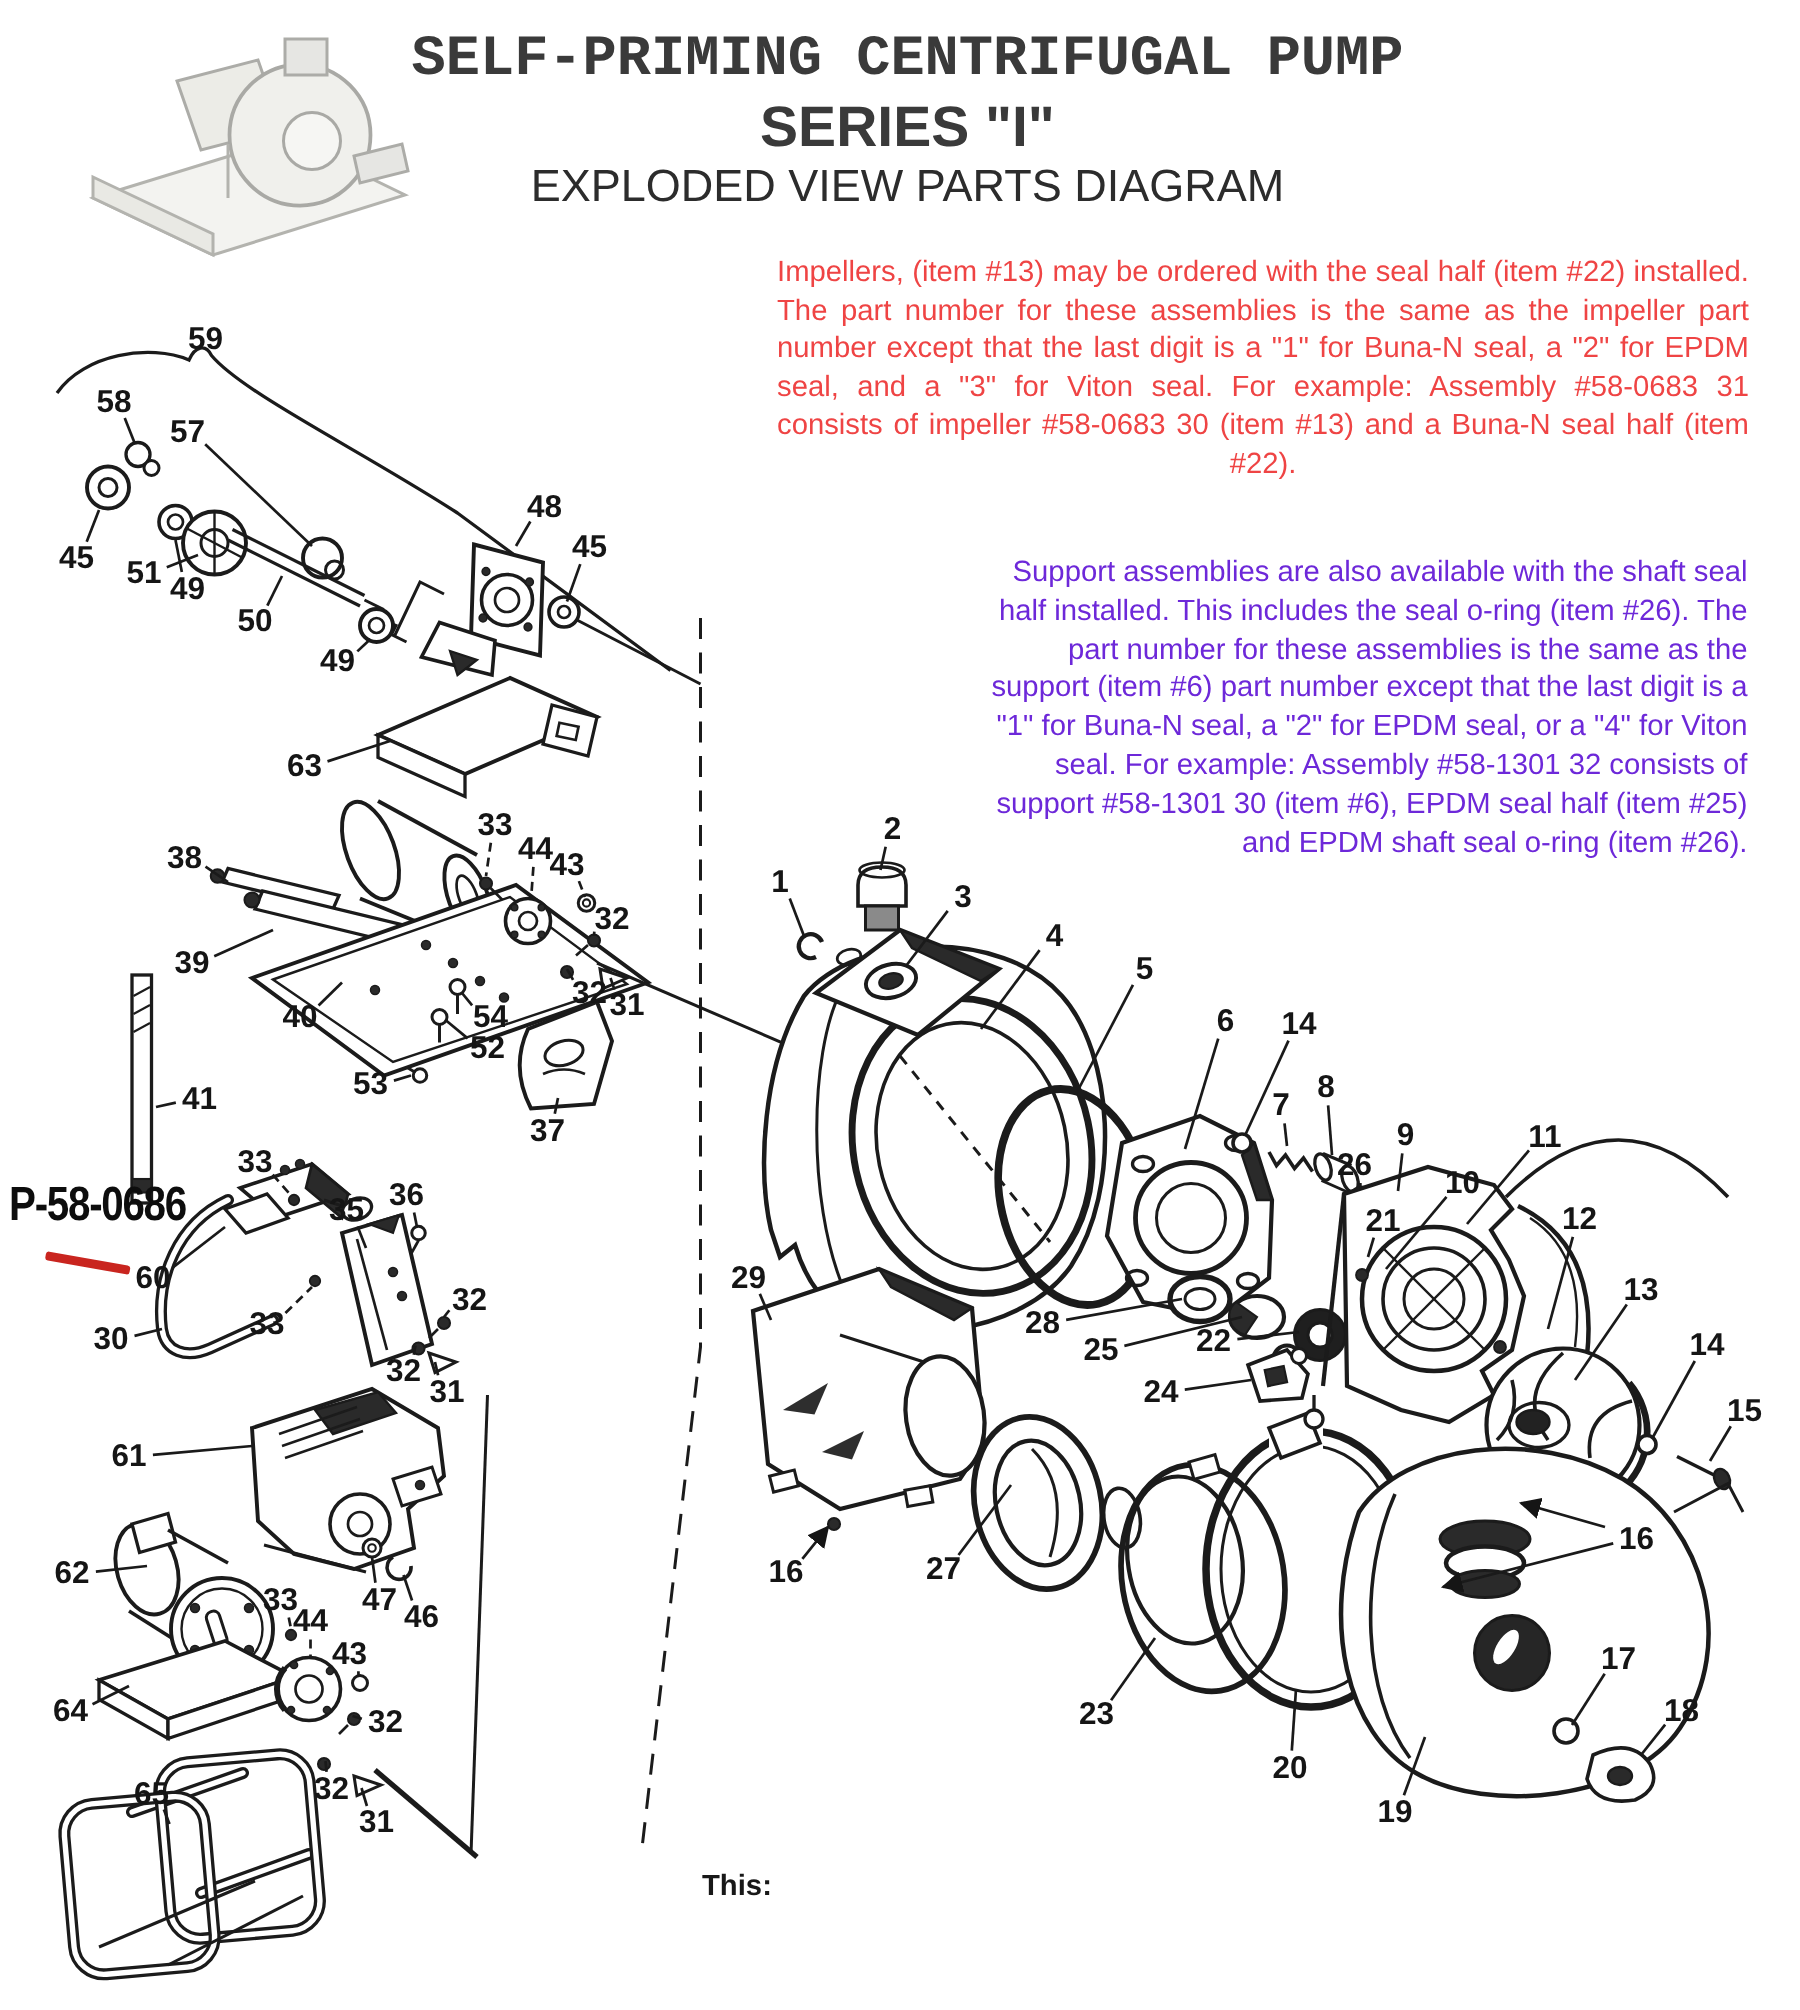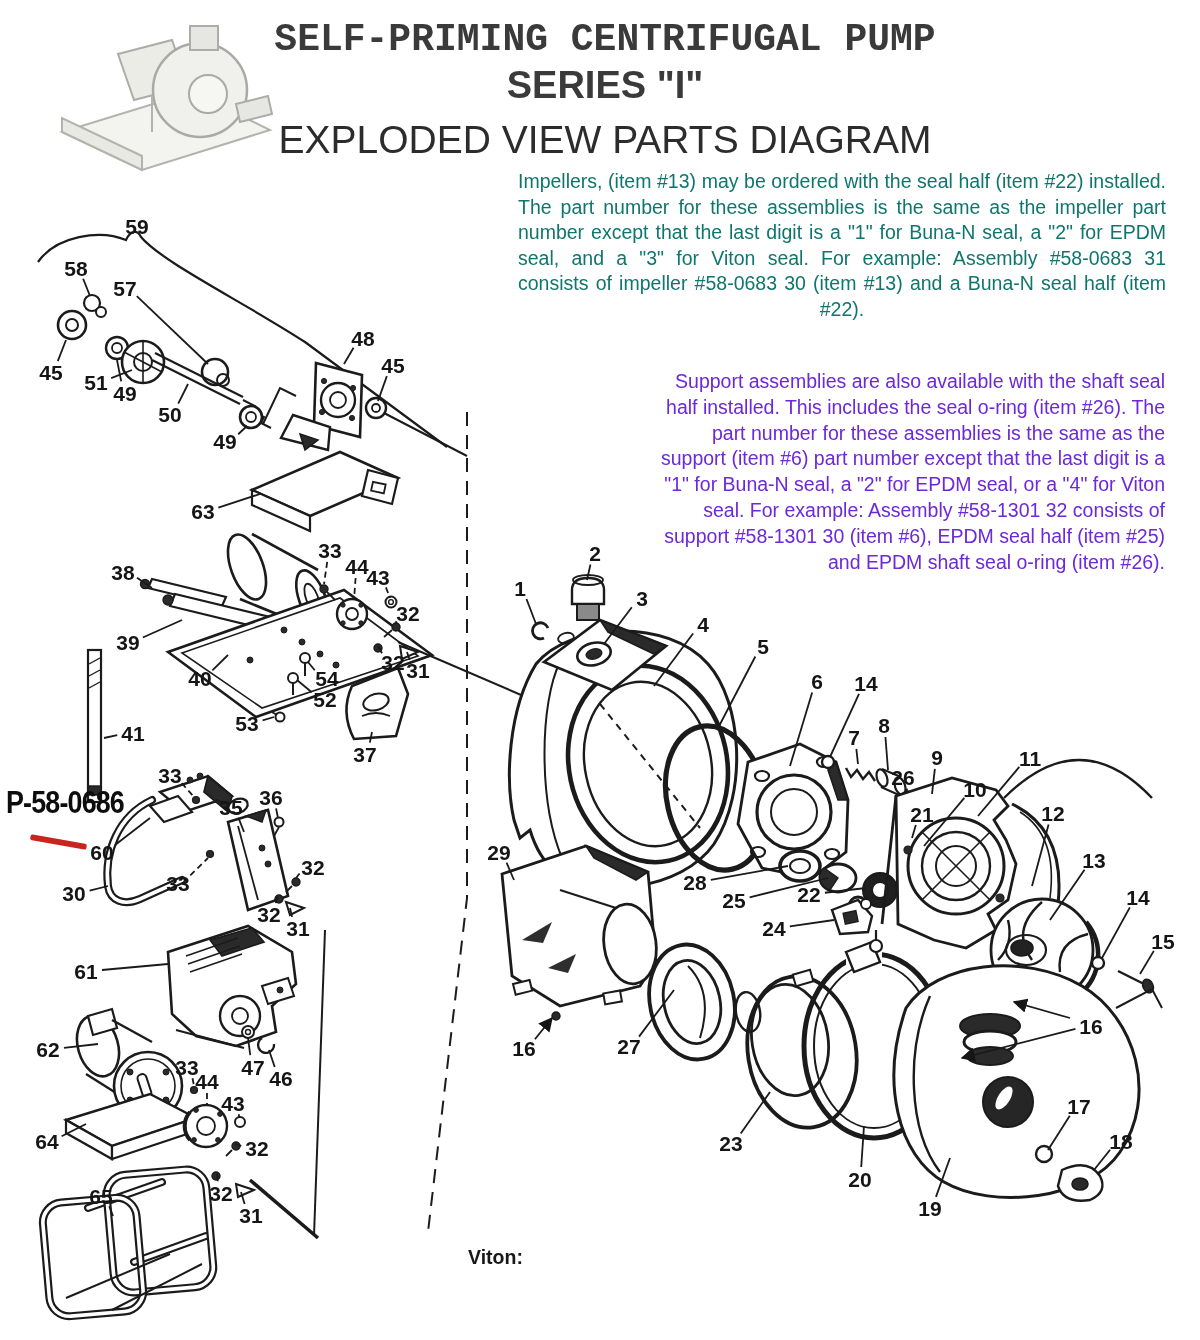--- a/index.html
+++ b/index.html
@@ -3,26 +3,26 @@
 <meta charset="utf-8">
 <style>
   html,body{margin:0;padding:0;background:#fff;}
   .page{position:relative;width:1200px;height:1340px;background:#fff;overflow:hidden;
         font-family:"Liberation Sans",sans-serif;color:#1a1a1a;}
   #diagram-svg{position:absolute;left:0;top:0;width:1200px;height:1340px;}
   .title1{position:absolute;left:240px;top:18px;width:730px;text-align:center;
           font-size:38px;font-weight:700;color:#3a3a3a;letter-spacing:0;font-family:Liberation Mono, monospace;}
   .title2{position:absolute;left:240px;top:64px;width:730px;text-align:center;
           font-size:38px;font-weight:700;color:#3a3a3a;}
-  .subtitle{position:absolute;left:240px;top:118px;width:730px;text-align:center;
-          font-size:39px;font-weight:400;color:#2c2c2c;}
+  .subtitle{position:absolute;left:240px;top:108px;width:730px;text-align:center;
+          font-size:30px;font-weight:400;color:#2c2c2c;}
   .docref{position:absolute;left:1038px;top:18px;width:136px;text-align:center;
           font-size:15px;line-height:19px;color:#2a2a2a;}
   .para1{position:absolute;left:518px;top:169px;width:648px;font-size:19.5px;line-height:25.6px;
-         text-align:justify;text-align-last:center;color:#0f766e;}
+         text-align:justify;text-align-last:center;color:#ef4444;}
   .para2{position:absolute;left:643px;top:345px;width:522px;font-size:19.5px;line-height:25.8px;
          text-align:right;color:#6d28d9;margin-top:24px;}
   .partnum{position:absolute;left:6px;top:784px;font-size:32px;font-weight:700;color:#0d0d0d;
            letter-spacing:-1px;transform:scaleX(.84);transform-origin:left center;white-space:nowrap;}
   .redline{position:absolute;left:30px;top:839px;width:57px;height:6px;background:#c9251f;
            transform:rotate(10deg);border-radius:2px;}
   .noteblk{position:absolute;left:468px;top:1244px;width:580px;display:flex;gap:30px;
            font-size:19.5px;line-height:26px;color:#181818;}
   .noteblk .lbl{font-weight:700;white-space:nowrap;}
   .noteblk .txt{width:478px;text-align:left;}
@@ -581,16 +581,16 @@
 <div class="subtitle">EXPLODED VIEW PARTS DIAGRAM</div>
 
 
 <div class="para1">Impellers, (item #13) may be ordered with the seal half (item #22) installed.  The part number for these assemblies is the same as the impeller part number except that the last digit is a "1" for Buna-N seal, a "2" for EPDM seal, and a "3" for Viton seal.  For example: Assembly #58-0683 31 consists of impeller #58-0683 30 (item #13) and a Buna-N seal half (item #22).</div>
 <div class="para2">Support assemblies are also available with the shaft seal half installed. This includes the seal o-ring (item #26).  The part number for these assemblies is the same as the support (item #6) part number except that the last digit is a "1" for Buna-N seal, a "2" for EPDM seal, or a "4" for Viton seal.  For example:  Assembly #58-1301 32 consists of support #58-1301 30 (item #6), EPDM seal half (item #25) and EPDM shaft seal o-ring (item #26).</div>
 
 <div class="partnum">P-58-0686</div>
 <div class="redline" style="background: rgb(201, 37, 31);"></div>
 
 <div class="noteblk">
-  <span class="lbl">Viton:</span>
+  <span class="lbl">This:</span>
 </div>
 
 </div>
 
 </body></html>

